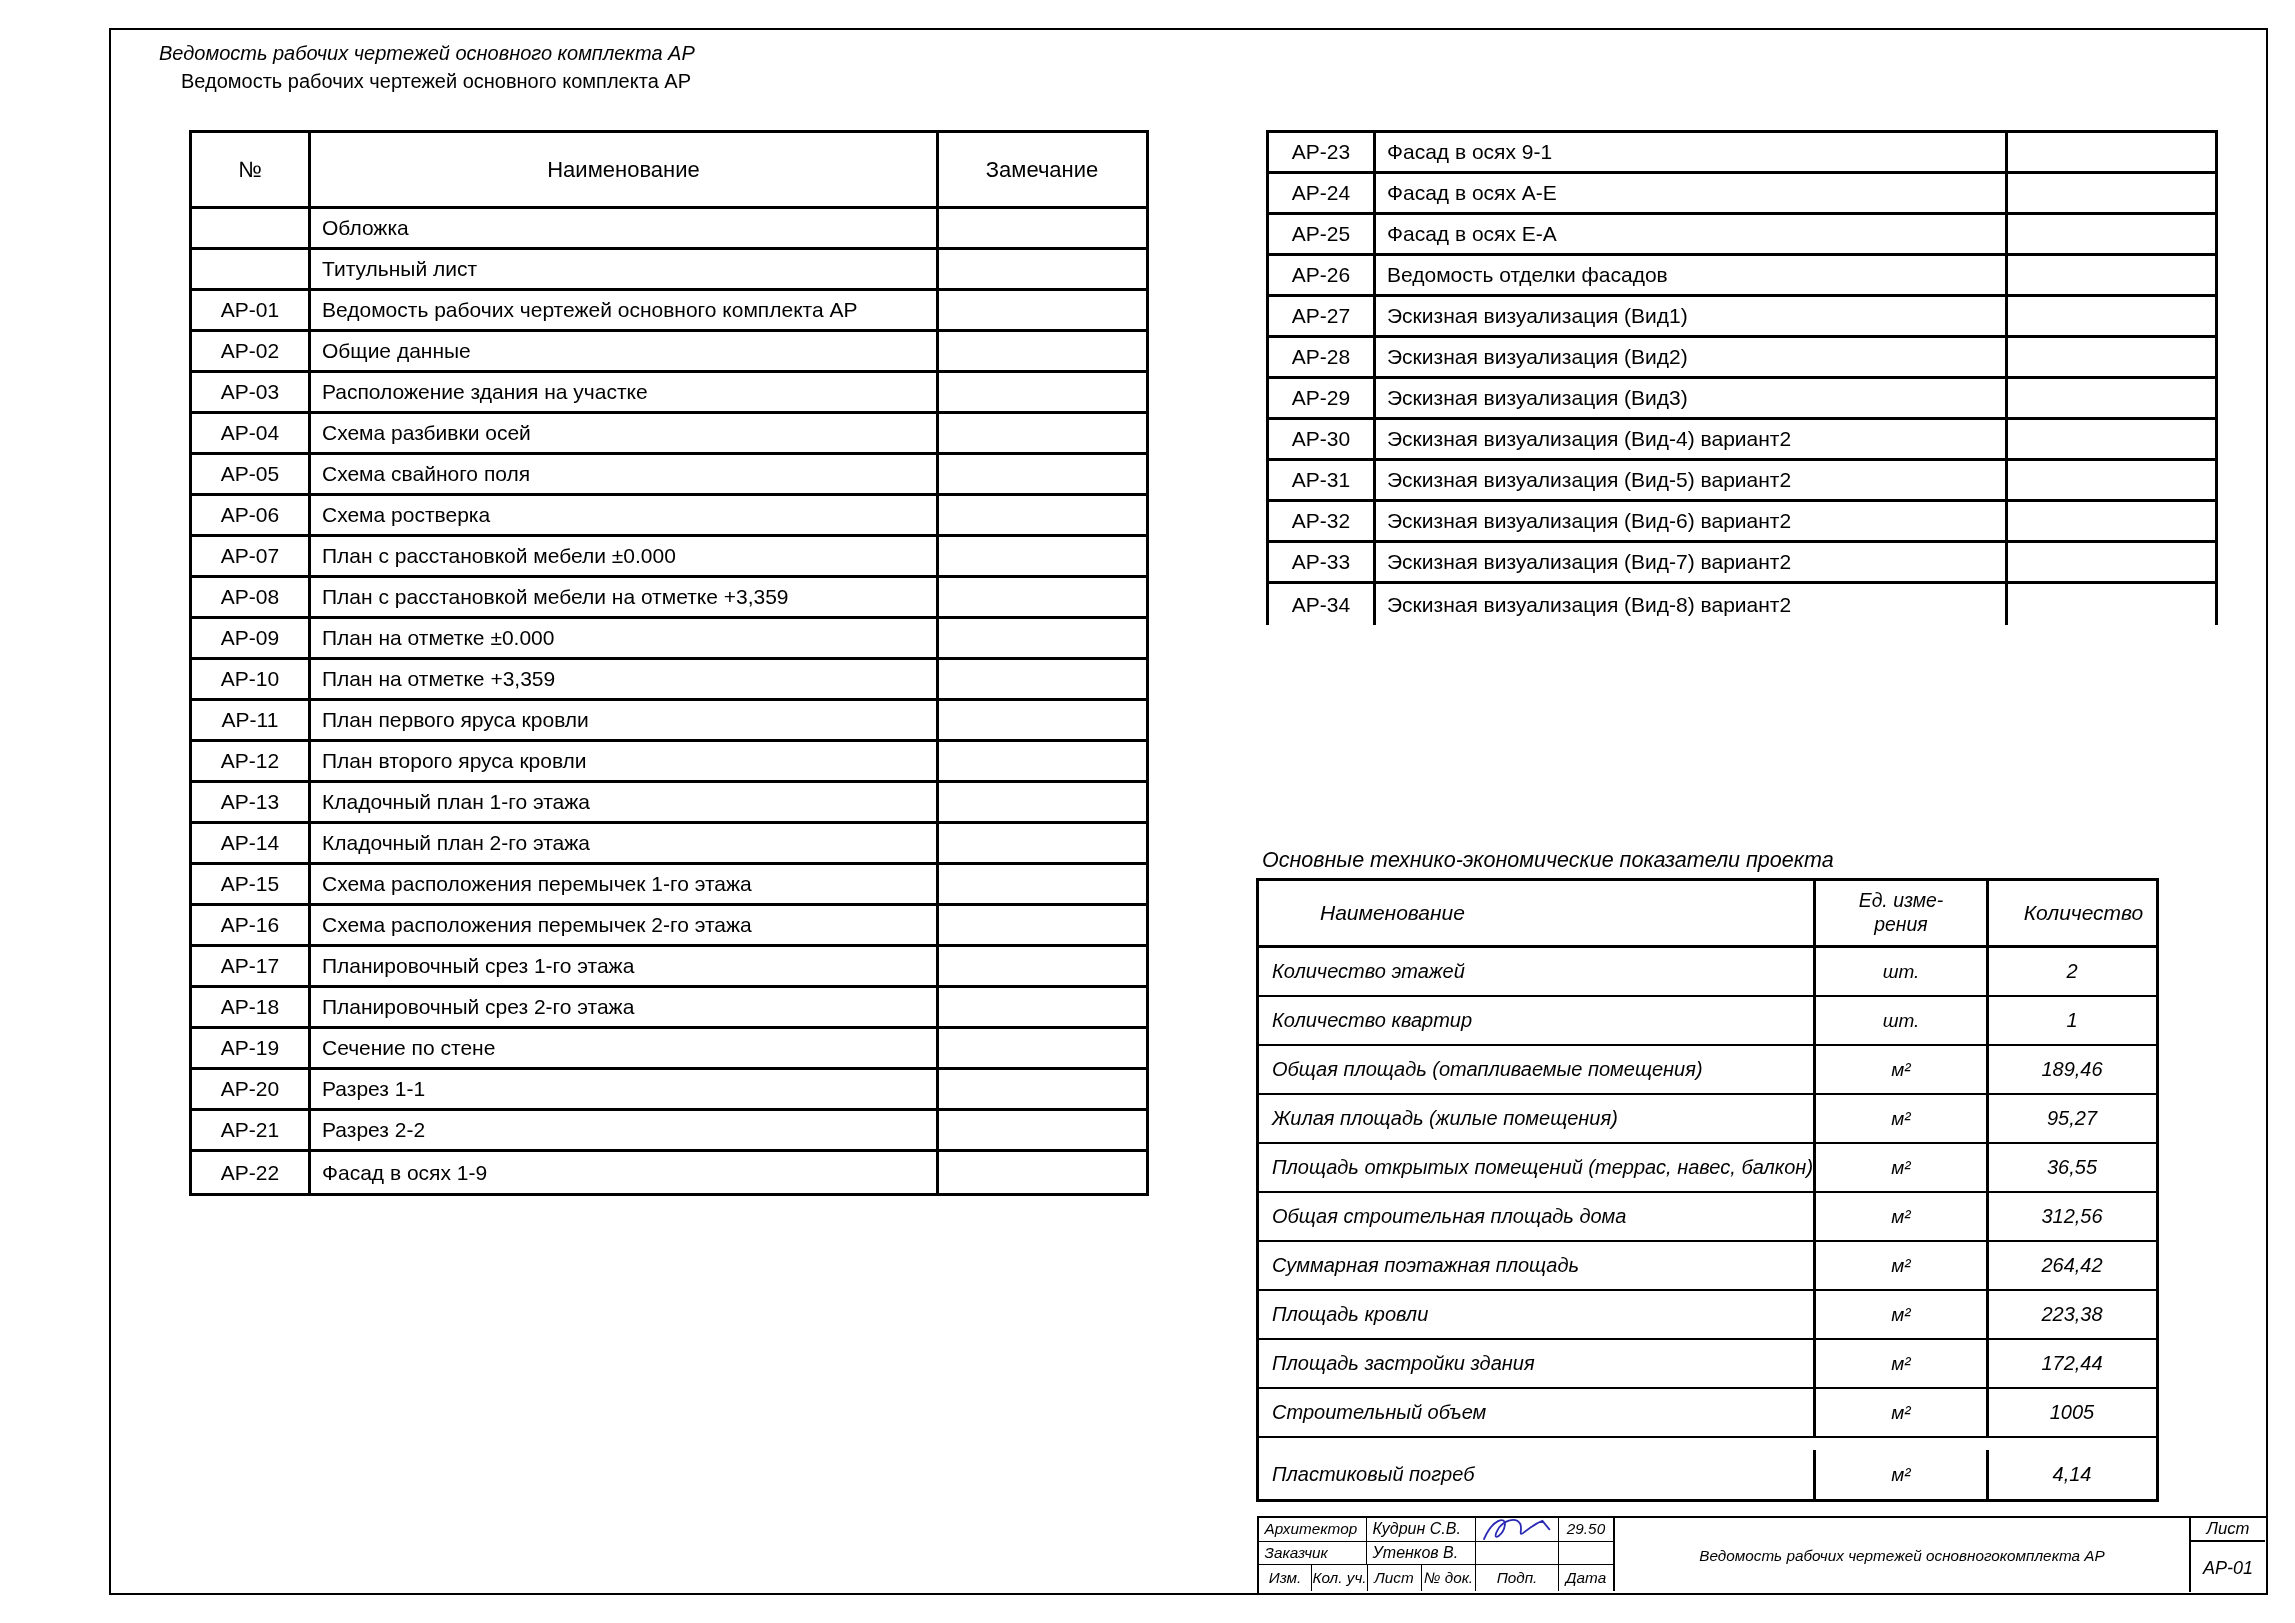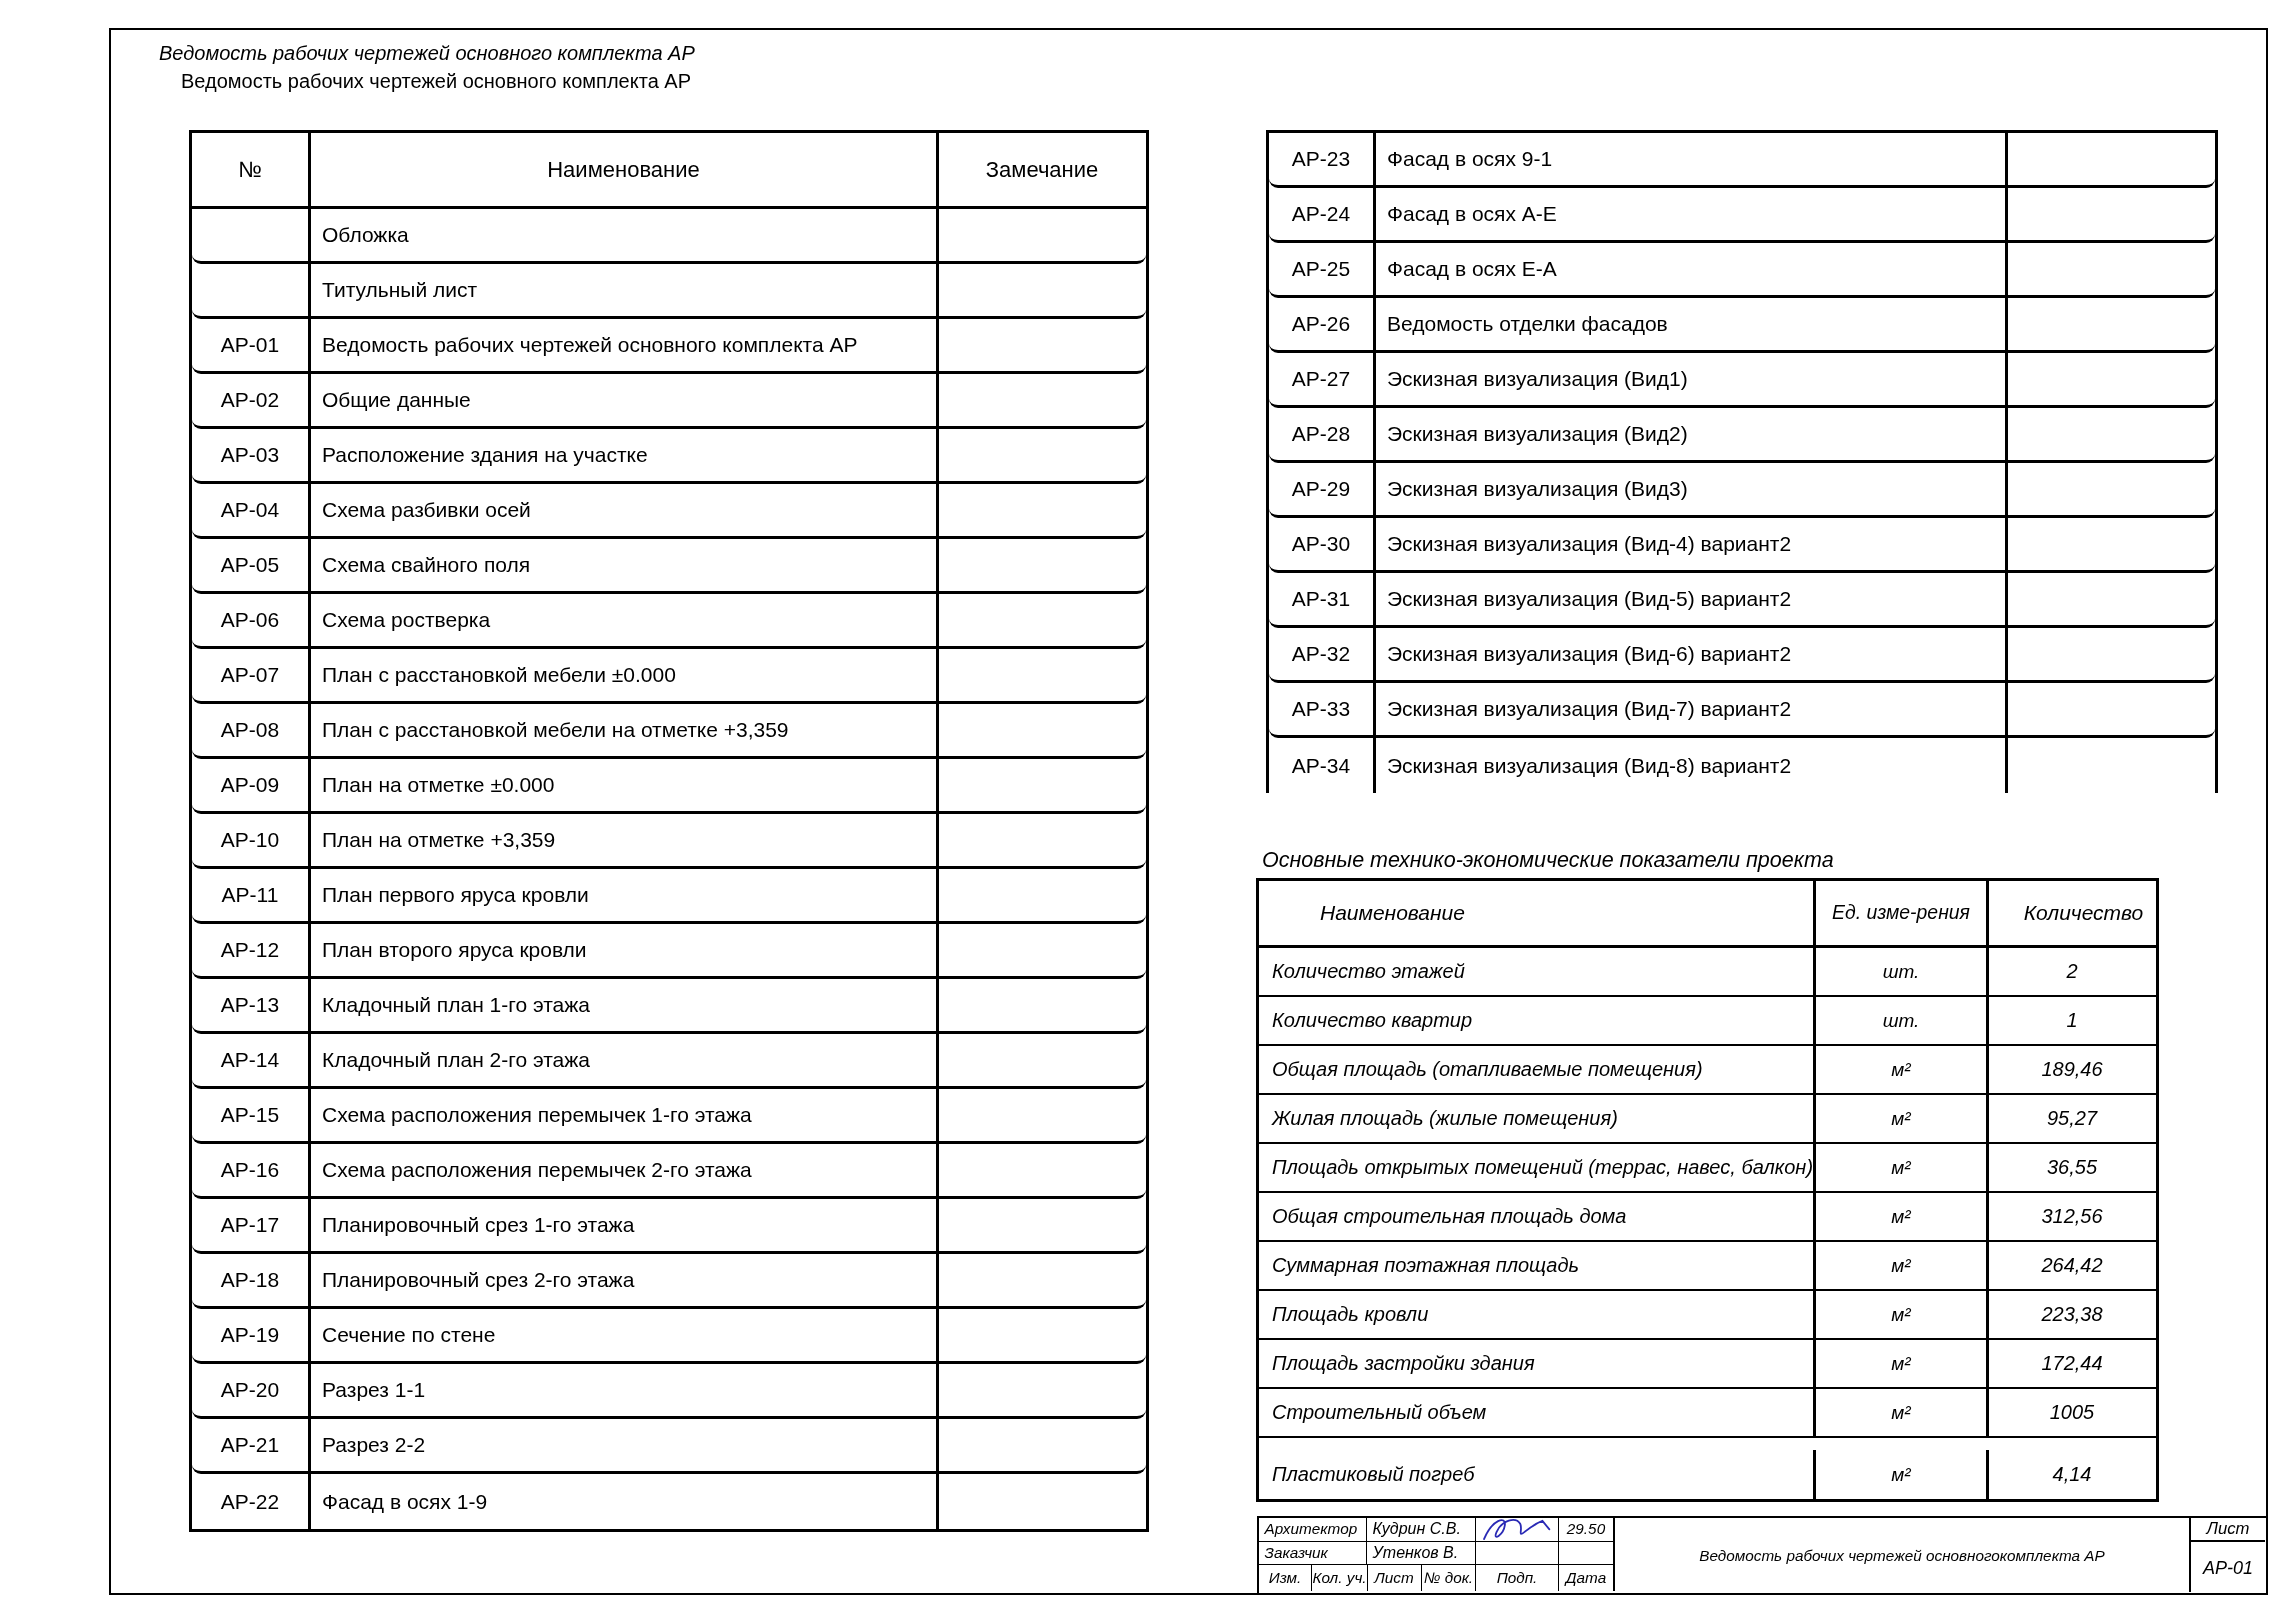--- a/index.html
+++ b/index.html
@@ -10,21 +10,21 @@
   .abs{position:absolute;}
 
   
   .title1{left:159px;top:42px;font-size:20px;font-style:italic;white-space:nowrap;}
   .title2{left:181px;top:70px;font-size:20px;white-space:nowrap;}
 
   
   .reg{position:absolute;box-sizing:border-box;border:3.5px solid #000;display:flex;flex-direction:column;}
   .reg .hrow,.reg .row{display:flex;flex-direction:row;box-sizing:border-box;border-bottom:3.5px solid #000;}
   .reg .hrow{height:76px;}
-  .reg .row{height:55px;border-radius:9px;}
+  .reg .row{height:41px;}
   .reg .row:last-child{border-bottom:none;}
   .reg .cell{box-sizing:border-box;border-right:3.5px solid #000;display:flex;align-items:center;overflow:hidden;}
   .reg .cell:last-child{border-right:none;}
   .reg .c-num{justify-content:center;font-size:21px;}
   .reg .c-name{font-size:21px;padding-left:11px;white-space:nowrap;}
   .reg .c-rem{}
   .reg .hrow .cell{justify-content:center;font-size:22px;padding-left:0;}
   .reg-left{left:189px;top:130px;width:960px;}
   .reg-left .c-num{width:119px;}
   .reg-left .c-name{width:628px;}
@@ -41,21 +41,21 @@
        border:3.5px solid #000;display:flex;flex-direction:column;font-style:italic;}
   .tep .hrow{display:flex;height:67px;box-sizing:border-box;border-bottom:3.5px solid #000;}
   .tep .row{display:flex;height:49px;box-sizing:border-box;border-bottom:2.1px solid #000;}
   .tep .row:last-child{border-bottom:none;margin-top:12px;}
   .tep .cell{box-sizing:border-box;border-right:3.5px solid #000;display:flex;align-items:center;overflow:hidden;}
   .tep .cell:last-child{border-right:none;}
   .tep .c-name{width:557px;font-size:20px;padding-left:13px;white-space:nowrap;}
   .tep .c-unit{width:173px;justify-content:center;font-size:19px;}
   .tep .c-qty{width:166px;justify-content:center;font-size:20px;}
   .tep .hrow .c-name{font-size:21px;padding-left:61px;}
-  .tep .hrow .c-unit{flex-direction:row;justify-content:center;line-height:23.6px;font-size:19.4px;}
+  .tep .hrow .c-unit{flex-direction:column;justify-content:center;line-height:23.6px;font-size:19.4px;}
   .tep .hrow .c-qty{font-size:21px;padding-left:23px;}
 
   
   .stamp{position:absolute;left:1257px;top:1516px;width:1011px;height:79px;
          box-sizing:border-box;border:2.8px solid #000;font-style:italic;}
   .stamp .cellb{position:absolute;box-sizing:border-box;display:flex;align-items:center;justify-content:center;
                 font-size:15.3px;white-space:nowrap;overflow:hidden;}
   .stamp .lft{justify-content:flex-start;padding-left:5.6px;}
   .st-title{display:flex;flex-direction:row;align-items:center;justify-content:center;
             font-size:19px;line-height:25px;text-align:center;}

